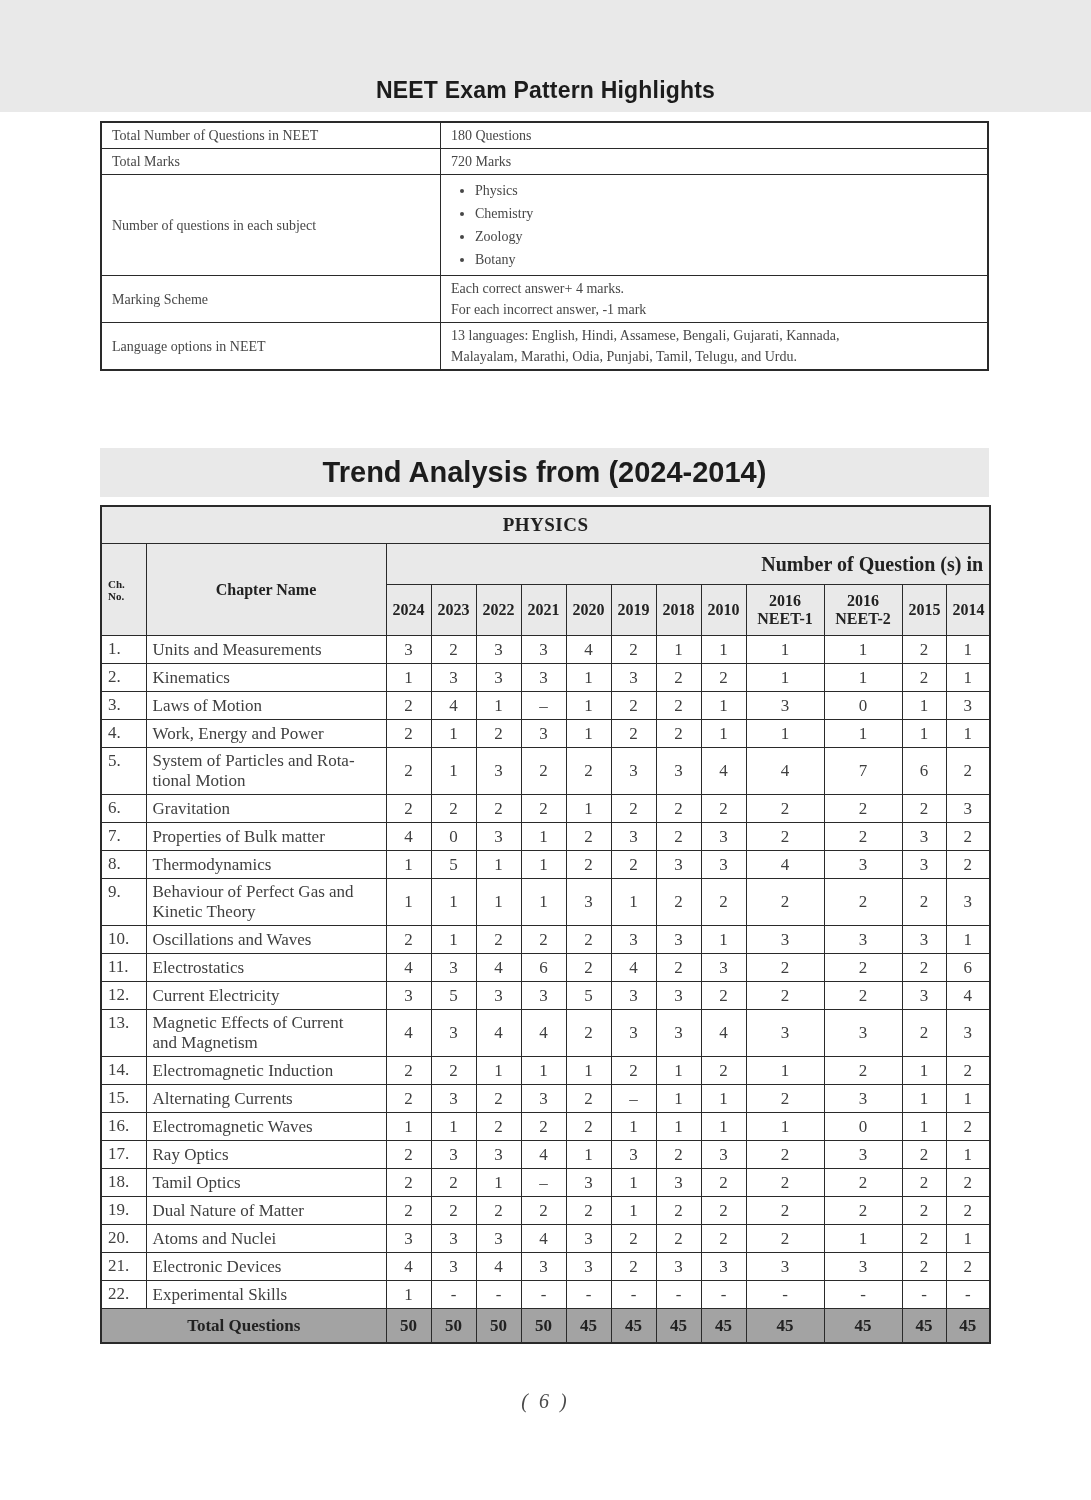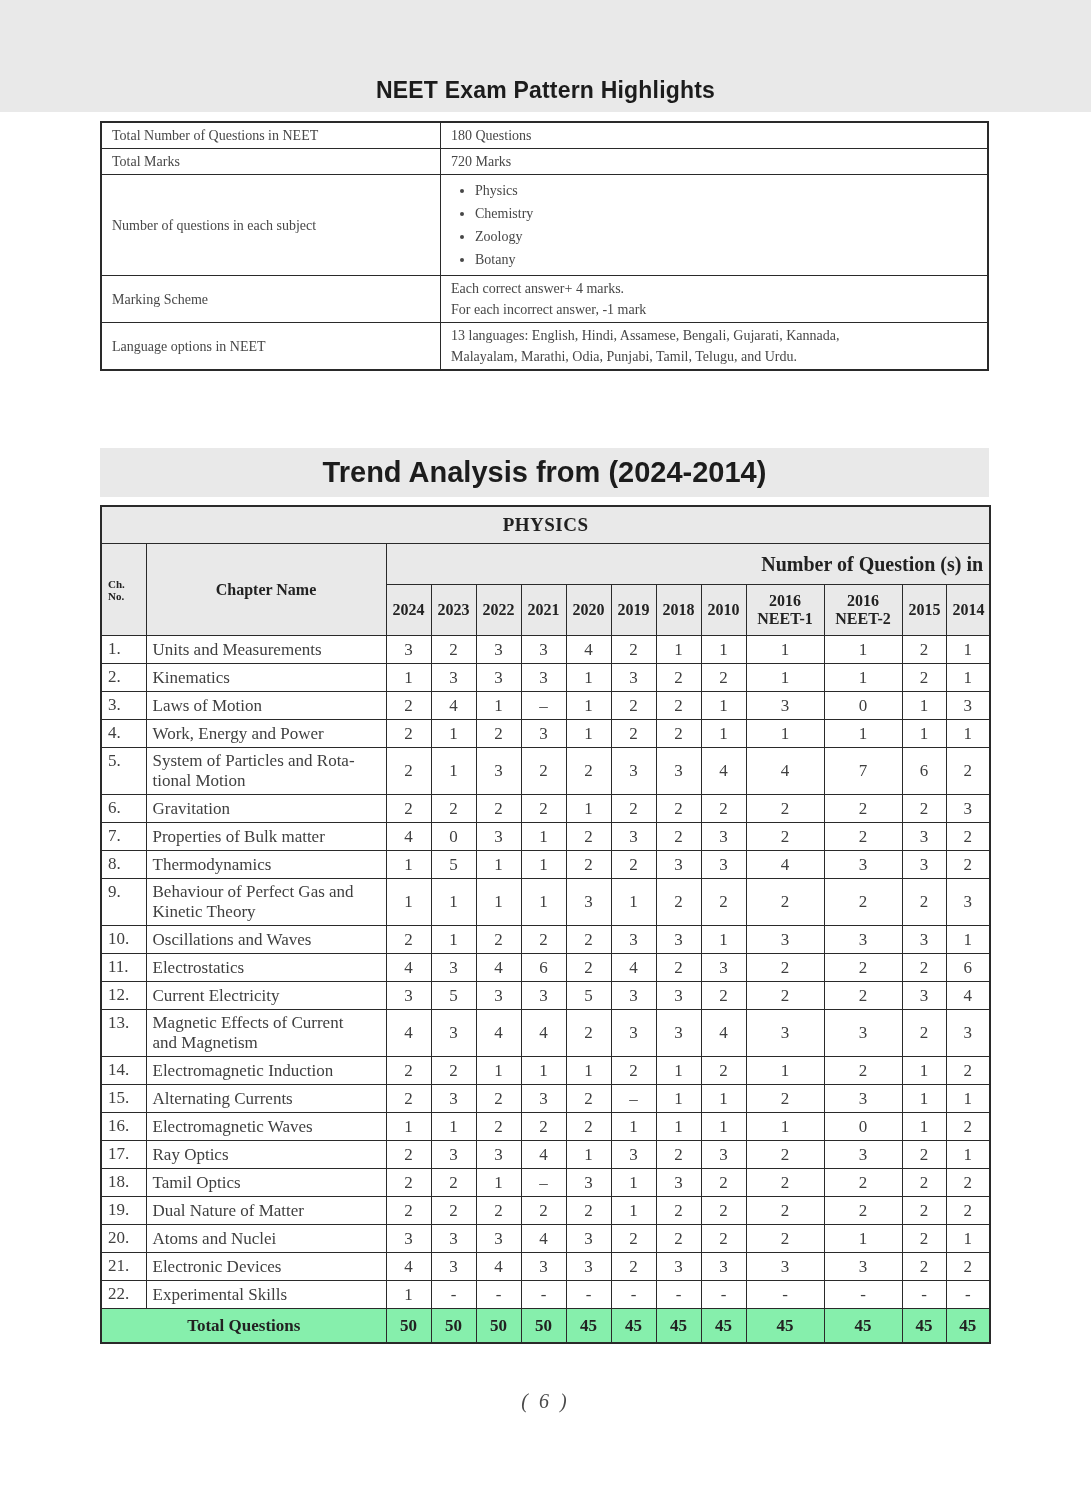--- a/index.html
+++ b/index.html
@@ -125,21 +125,21 @@
   .chapter-cell {
     text-align: left;
     vertical-align: middle;
     white-space: pre-line;
     line-height: 20px;
     padding-left: 9px;
   }
   .num-cell { text-align: center; vertical-align: middle; }
   .trend-table tbody tr { height: 28px; }
   .total-row td {
-    background: #86efac;
+    background: #a3a3a3;
     font-weight: bold;
     color: #222222;
     height: 27px;
   }
   .total-label { text-align: center; }
 
   
   .footer {
     position: absolute;
     left: 0; top: 1390px;

